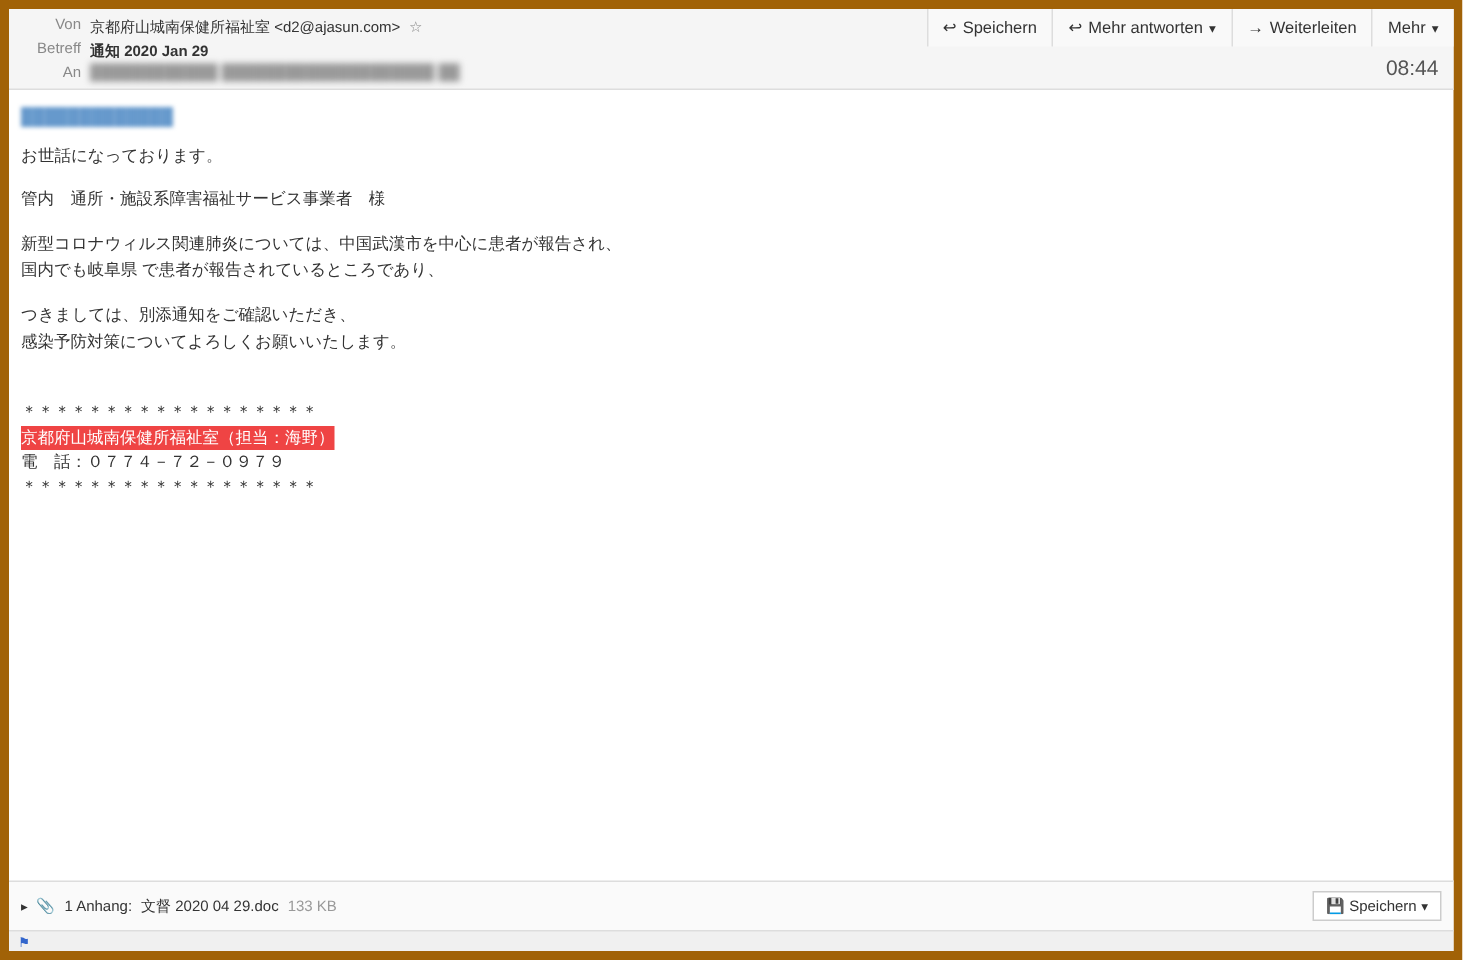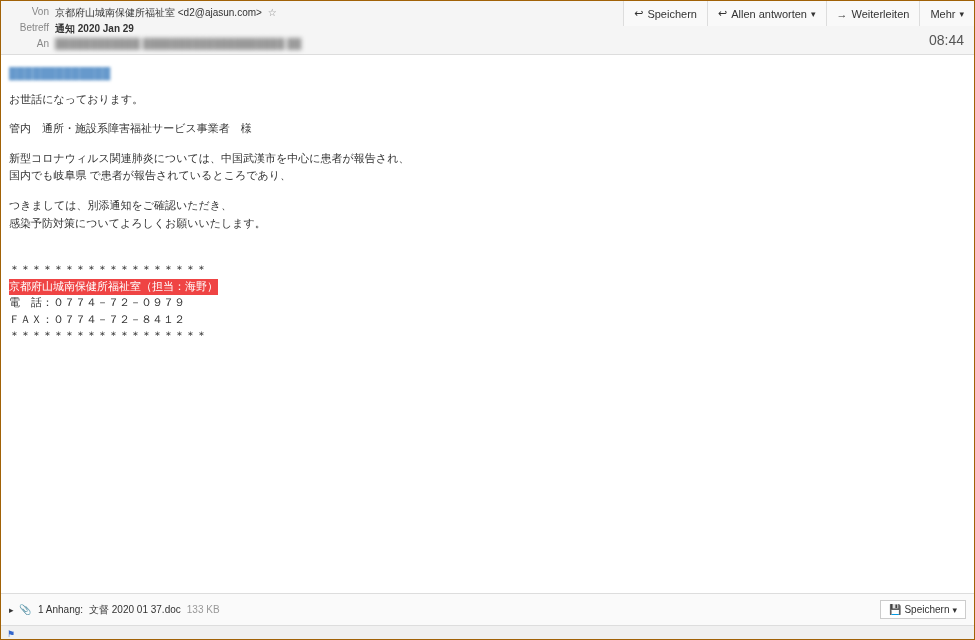--- a/index.html
+++ b/index.html
@@ -1,17 +1,17 @@
 <!DOCTYPE html>
 <html><head>
   <meta charset="utf-8">
   <style>
     * { margin: 0; padding: 0; box-sizing: border-box; }
     body { font-family: Arial, sans-serif; font-size: 11px; background: #fff; color: #333; }
-    .email-container { width: 975px; height: 640px; display: flex; flex-direction: column; border: 1px solid #a16207; }
+    .email-container { width: 975px; height: 640px; display: flex; flex-direction: column; border: 6px solid #a16207; }
     .header-toolbar { display: flex; justify-content: space-between; border-bottom: 1px solid #ddd; background: #f5f5f5; }
     .header-left { padding: 4px 8px; flex: 1; }
     .header-right { display: flex; align-items: flex-start; }
     .header-meta-row { display: flex; padding: 1px 0; font-size: 10px; }
     .header-label { color: #888; width: 40px; text-align: right; margin-right: 6px; }
     .header-value { color: #333; }
     .star { color: #888; margin-left: 3px; cursor: pointer; }
     .toolbar-btn { padding: 6px 10px; background: #f9f9f9; border-left: 1px solid #ddd; cursor: pointer; font-size: 11px; display: flex; align-items: center; gap: 4px; }
     .time-stamp { padding: 6px 10px; font-size: 14px; color: #555; }
     .blur-text { filter: blur(2px); color: #999; }
@@ -55,21 +55,21 @@
     </div>
     <div class="header-right">
       <div>
         <div style="display:flex;">
           <div class="toolbar-btn">
             <span class="arrow-icon">↩</span>
             <span>Speichern</span>
           </div>
           <div class="toolbar-btn">
             <span class="arrow-icon">↩</span>
-            <span>Allen antworten</span>
+            <span>Mehr antworten</span>
             <span class="chev">▾</span>
           </div>
           <div class="toolbar-btn">
             <span class="arrow-icon">→</span>
             <span>Weiterleiten</span>
           </div>
           <div class="toolbar-btn">
             <span>Mehr</span>
             <span class="chev">▾</span>
           </div>
@@ -88,31 +88,30 @@
       <span>国内でも岐阜県  で患者が報告されているところであり、</span>
     </div>
     <div class="body-para" style="margin-bottom:30px;">
       <span>つきましては、別添通知をご確認いただき、</span><br>
       <span>感染予防対策についてよろしくお願いいたします。</span>
     </div>
     <div class="signature">
       <div>＊＊＊＊＊＊＊＊＊＊＊＊＊＊＊＊＊＊</div>
       <div><span class="highlight">京都府山城南保健所福祉室（担当：海野）</span></div>
       <div>電　話：０７７４－７２－０９７９</div>
-      <div>ＦＡＸ：０７７４－７２－８４１２</div>
       <div>＊＊＊＊＊＊＊＊＊＊＊＊＊＊＊＊＊＊</div>
     </div>
   </div>
 
   <div class="attachment-bar">
     <div class="attachment-left">
       <span class="chev">▸</span>
       <span class="paperclip-icon"></span>
       <span>1 Anhang:</span>
-      <span class="attachment-name">文督 2020 01 37.doc</span>
+      <span class="attachment-name">文督 2020 04 29.doc</span>
       <span class="attachment-size">133 KB</span>
     </div>
     <div class="save-btn">
       <span>💾</span>
       <span>Speichern</span>
       <span class="chev">▾</span>
     </div>
   </div>
 
   <div class="status-bar">

